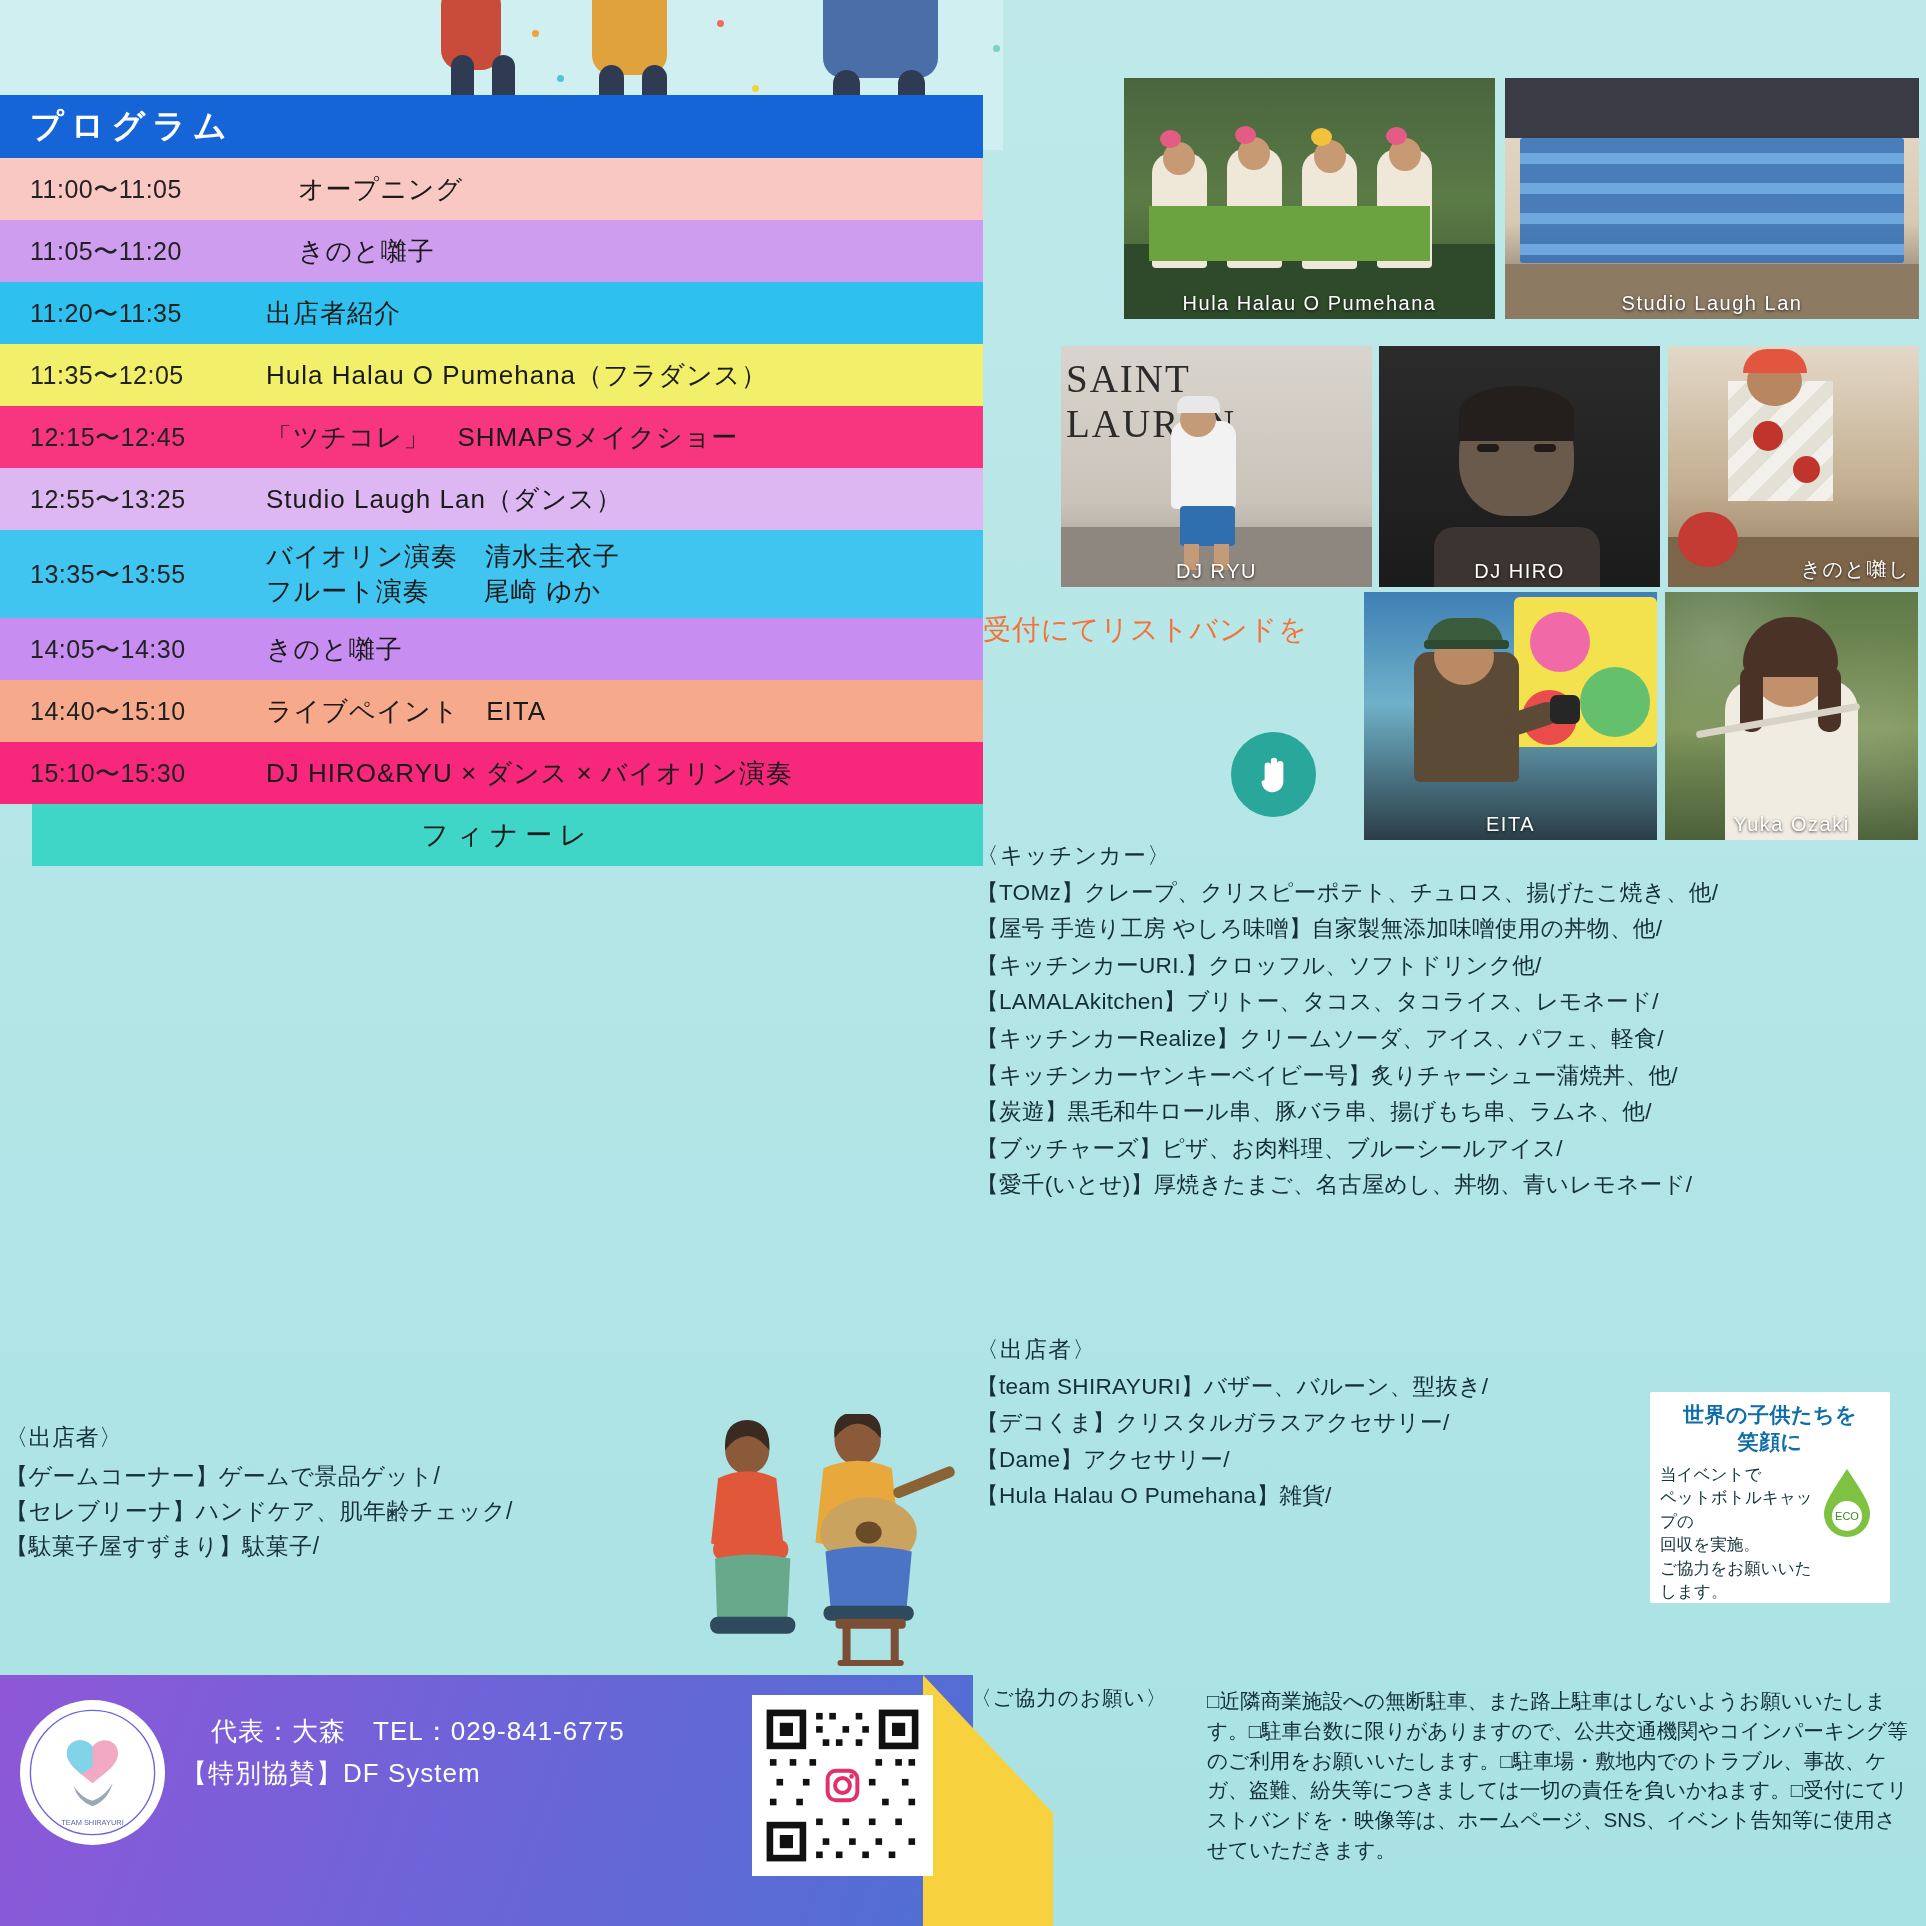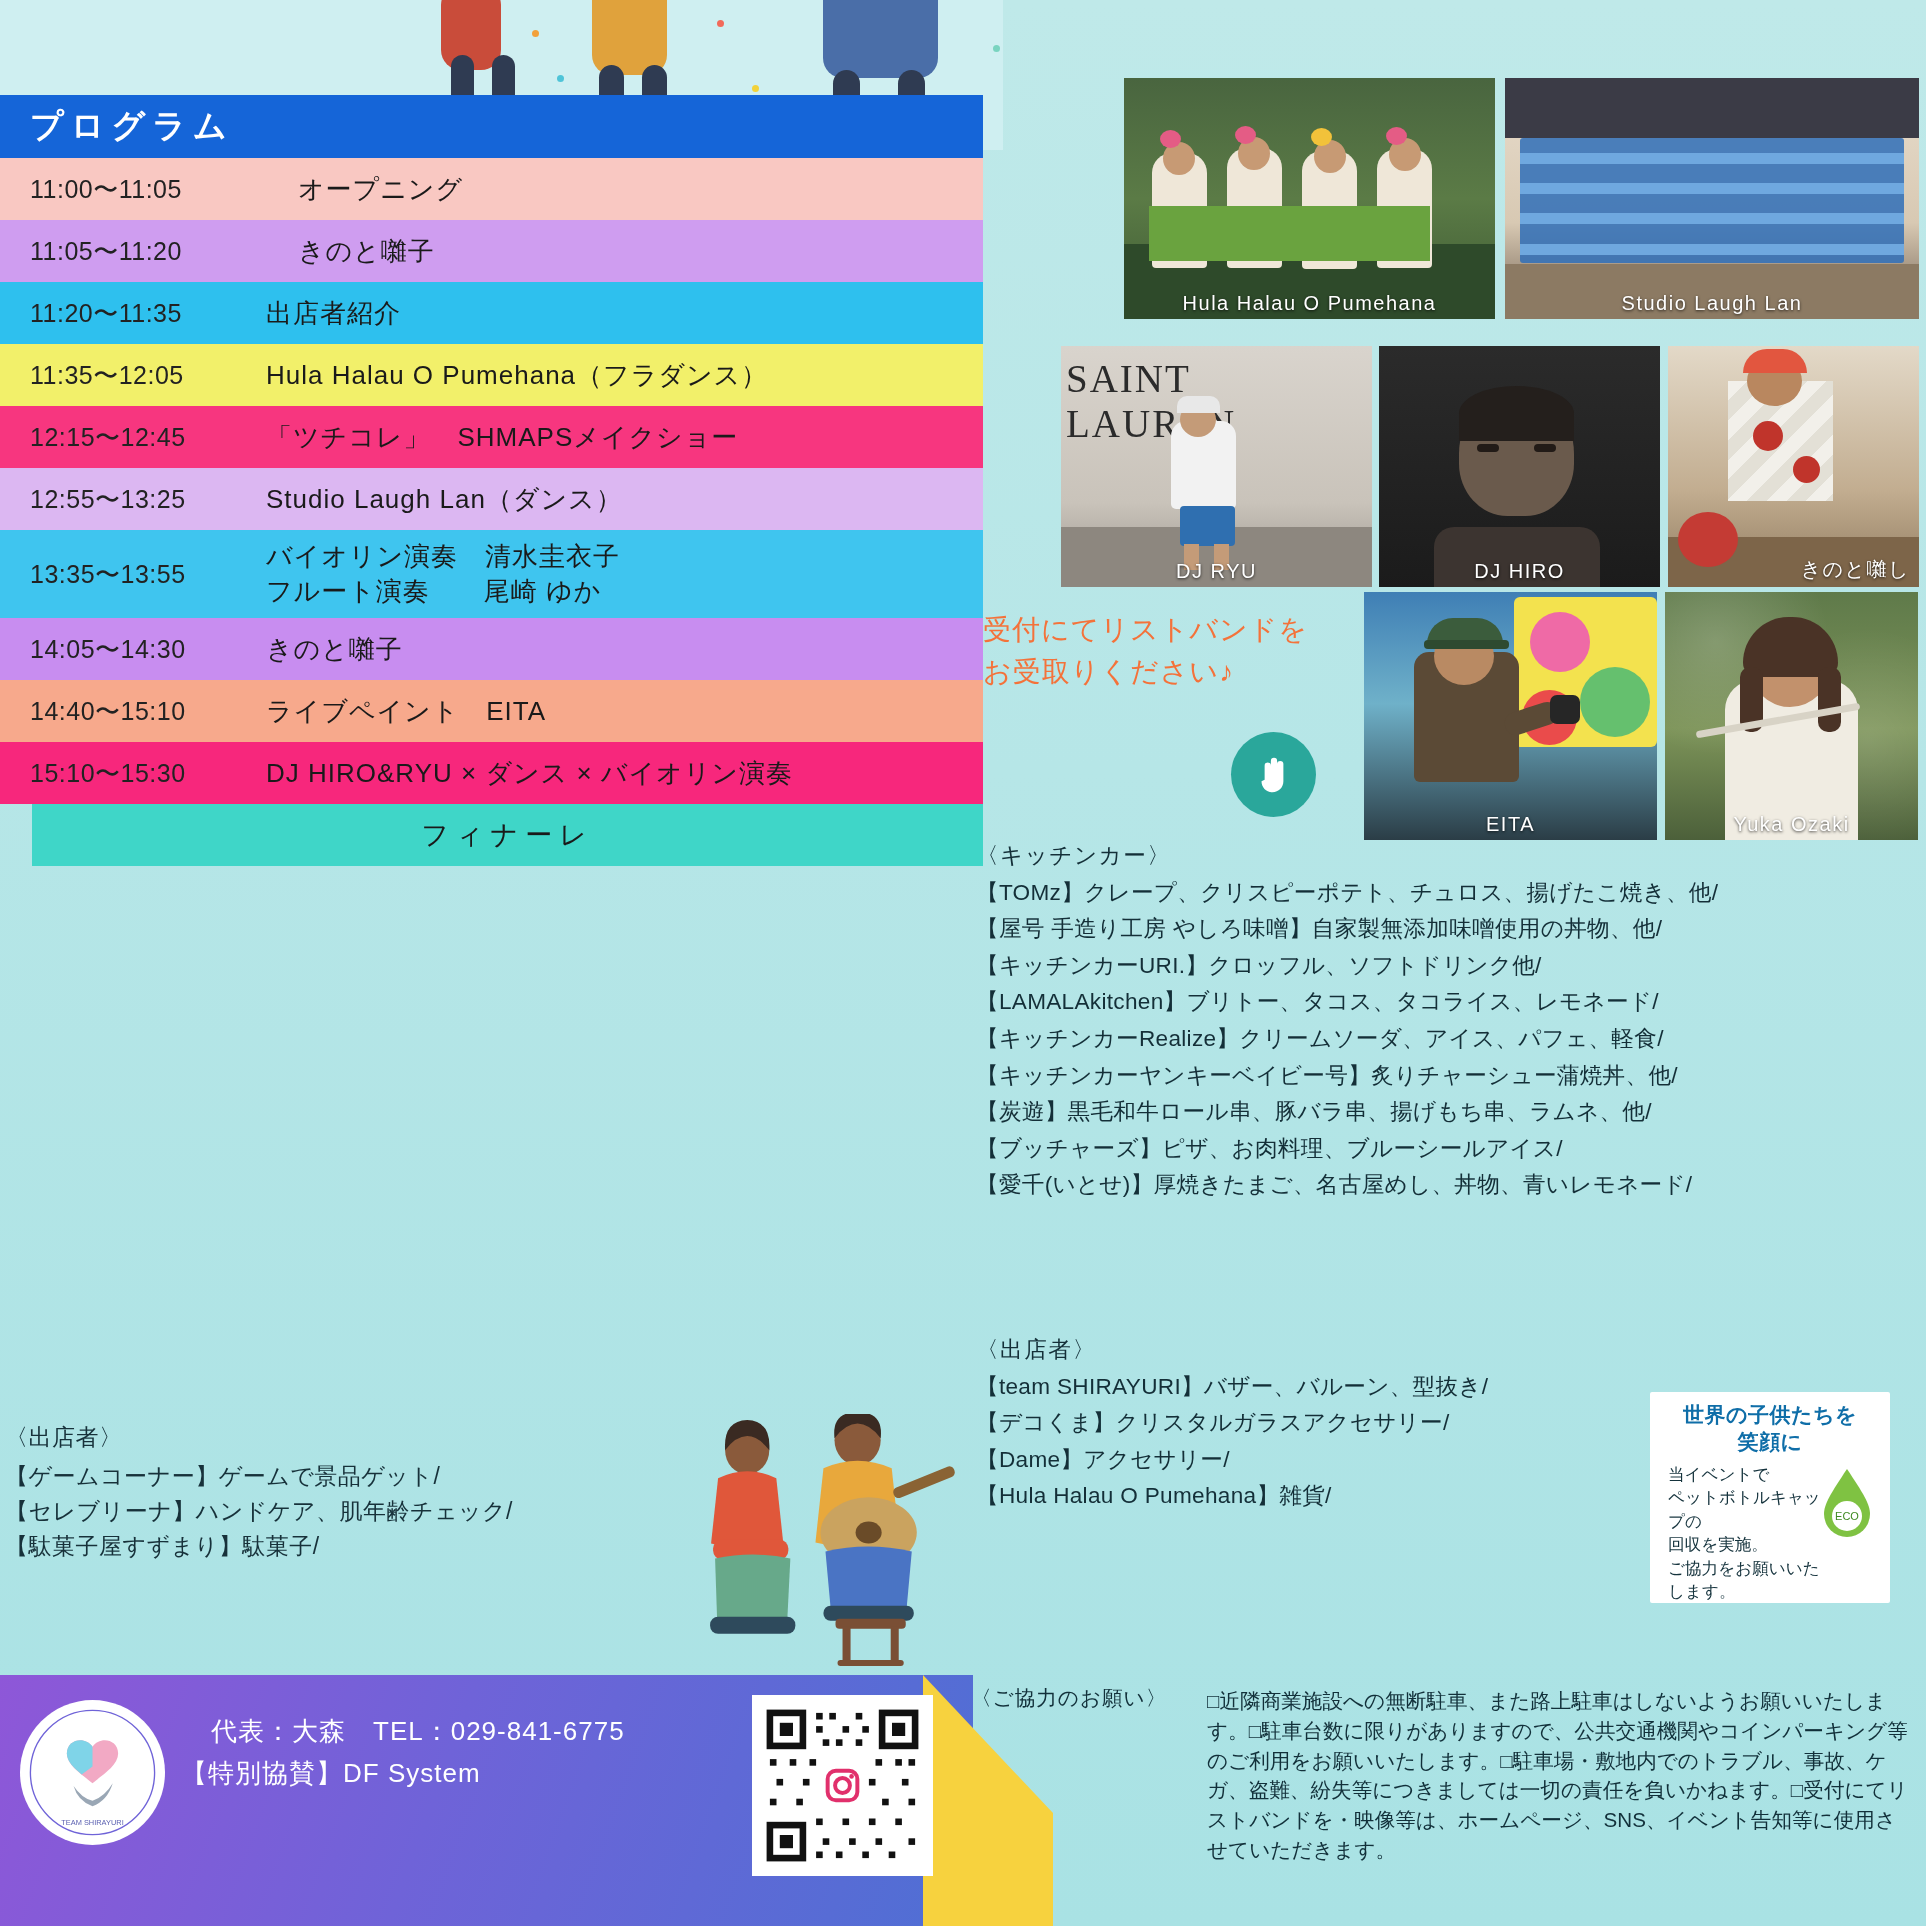--- a/index.html
+++ b/index.html
@@ -96,21 +96,21 @@
   
   .right-list {
     position: absolute; left: 976px; width: 943px;
     font-size: 22.6px; line-height: 1.62; color: #142f38; letter-spacing: 0.3px;
   }
   .right-list .hd { letter-spacing: 1.5px; }
 
   
   .eco-box {
     position: absolute; left: 1650px; top: 1392px; width: 240px; height: 211px;
-    background: #ffffff; border-radius: 2px; padding: 9px 18px;
+    background: #ffffff; border-radius: 2px; padding: 9px 10px;
   }
   .eco-title {
     text-align: center; color: #0f6ea8; font-size: 21px; line-height: 1.3; letter-spacing: 0.5px; font-weight: 700;
   }
   .eco-body { font-size: 16.6px; line-height: 1.42; color: #15333d; margin-top: 7px; width: 166px; }
   .eco-drop {
     position: absolute; right: 13px; top: 75px; width: 60px; height: 70px;
   }
 
   
@@ -374,21 +374,20 @@
     <div class="fig" style="left:85px; top:35px; width:80px; height:80px; background:#c2916c;border-radius:50%;"></div>
     <div style="position:absolute;left:78px;top:25px;width:95px;height:60px;background:#4a3326;border-radius:48px 48px 15px 15px;"></div>
     <div style="position:absolute;left:75px;top:75px;width:23px;height:65px;background:#4a3326;border-radius:10px;"></div>
     <div style="position:absolute;left:153px;top:75px;width:23px;height:65px;background:#4a3326;border-radius:10px;"></div>
     <div style="position:absolute;left:30px;top:125px;width:166px;height:7px;background:#d8d3c6;border-radius:4px;transform:rotate(-10deg);"></div>
     <div class="cap">Yuka Ozaki</div>
   </div>
 
   <div class="wristband">
     <div>受付にてリストバンドを</div>
-    <div>お受取りください♪</div>
   </div>
   <div class="hand-badge">
     <svg viewBox="0 0 64 64" fill="none">
       <path d="M20 38 V20 a4 4 0 0 1 8 0 v14 V14 a4 4 0 0 1 8 0 v20 V18 a4 4 0 0 1 8 0 v22 c0 8-6 14-14 14 -8 0-14-6-14-14 z" fill="#ffffff"></path>
     </svg>
   </div>
 
   <div class="right-list" style="top:838px;">
     <div class="hd">〈キッチンカー〉</div>
     <div>【TOMz】クレープ、クリスピーポテト、チュロス、揚げたこ焼き、他/</div>

